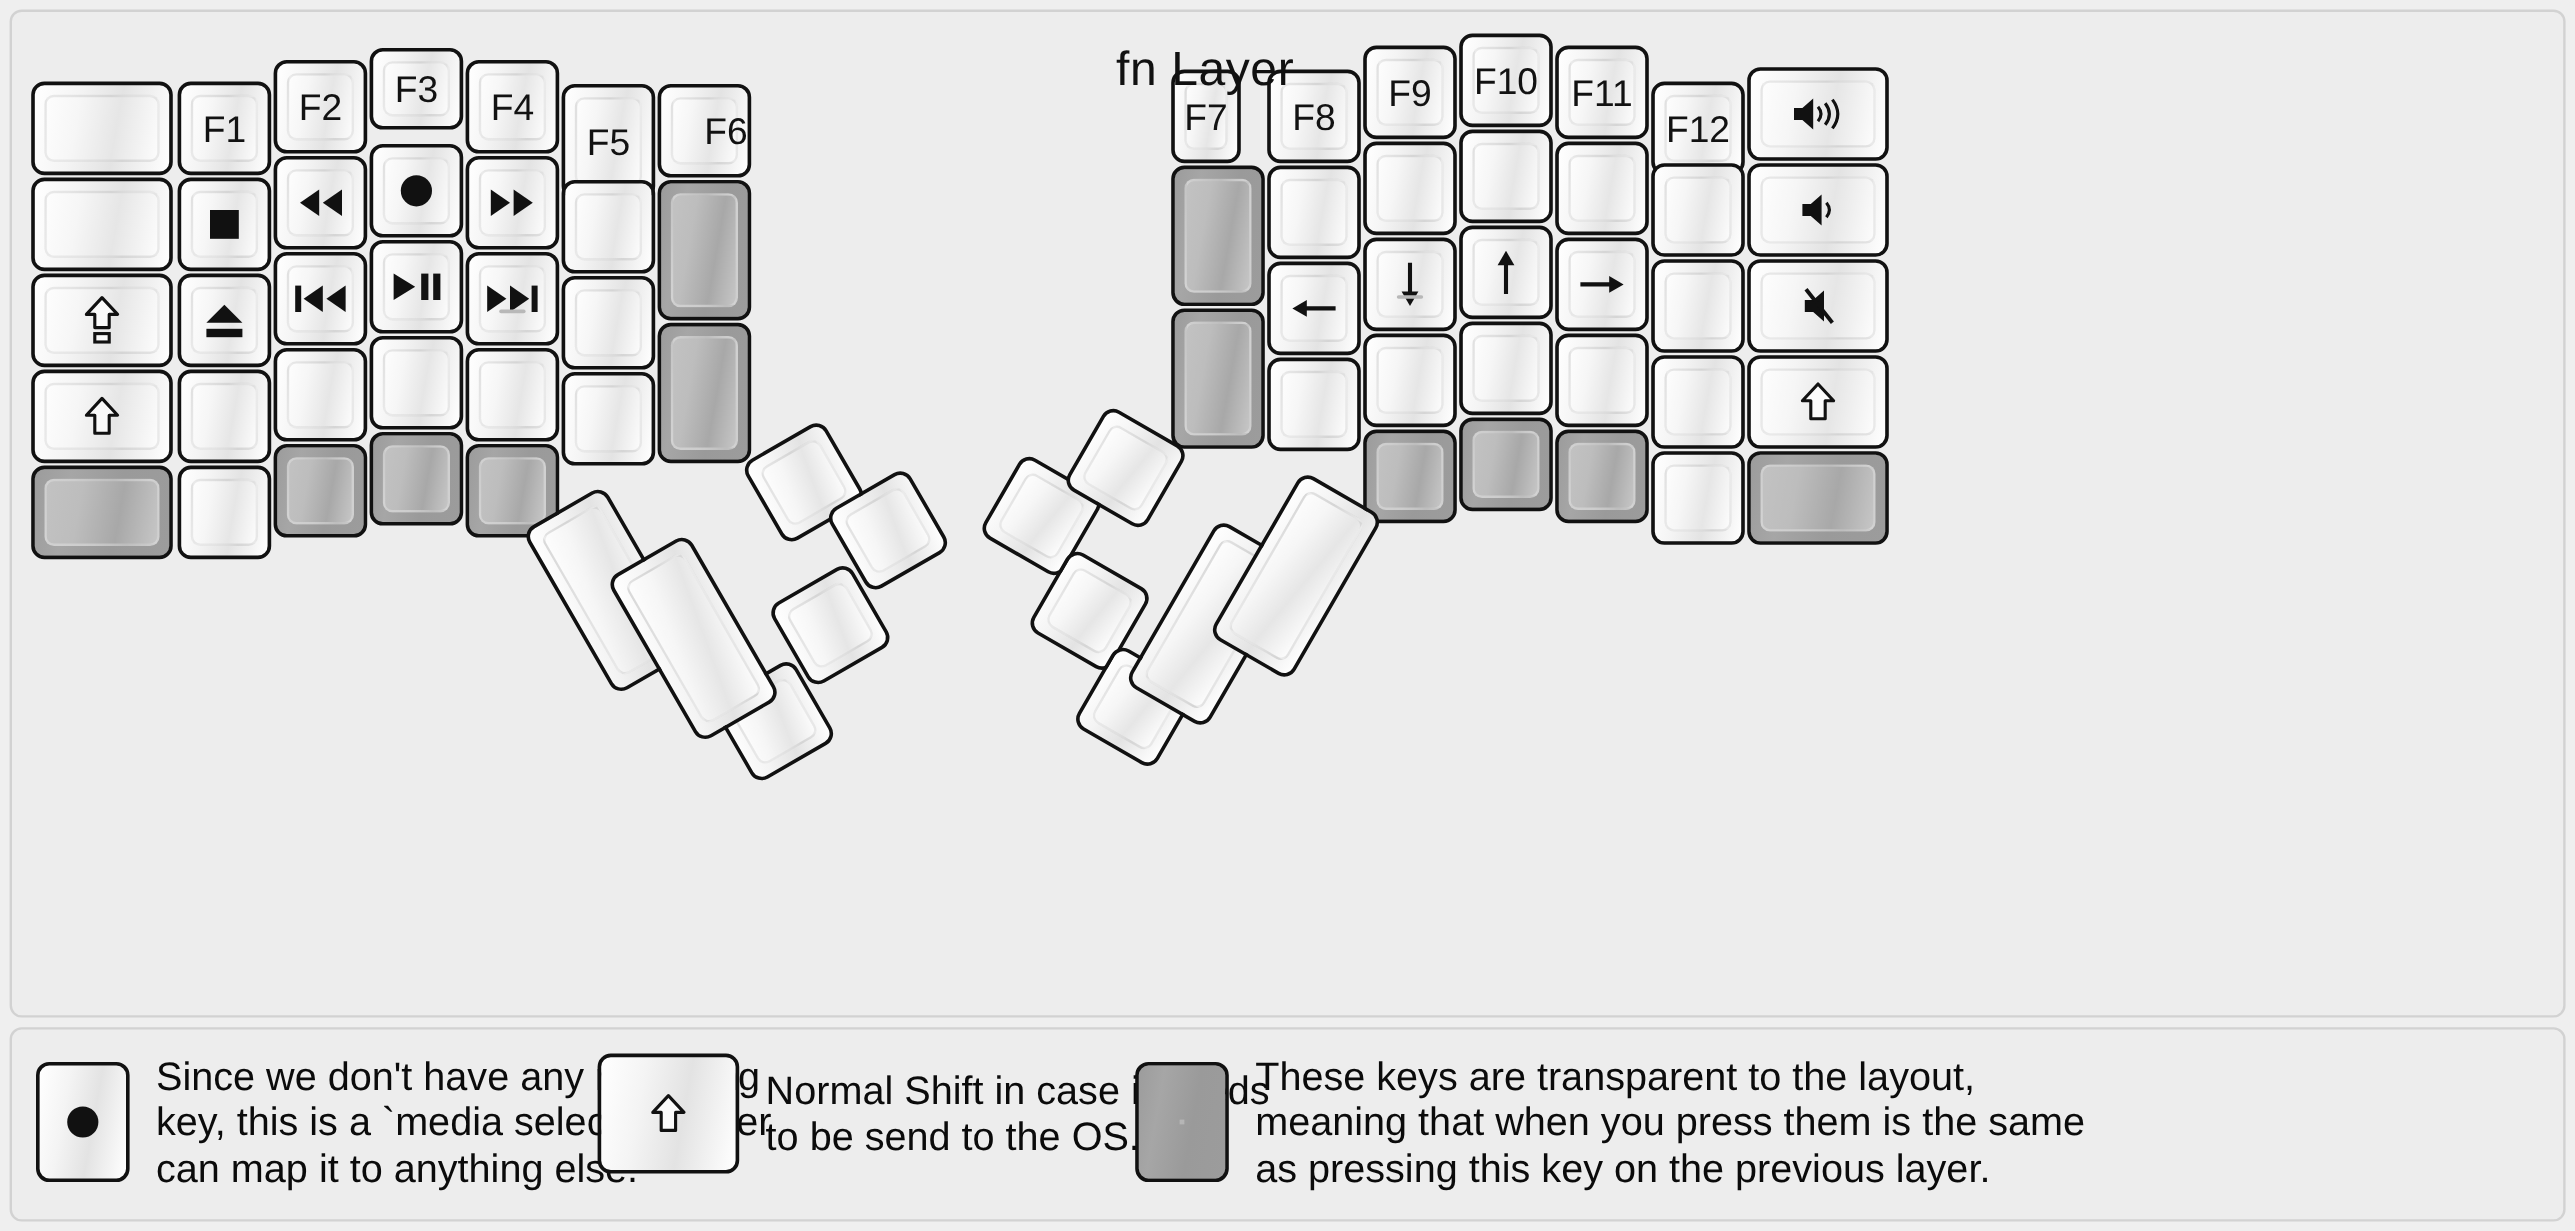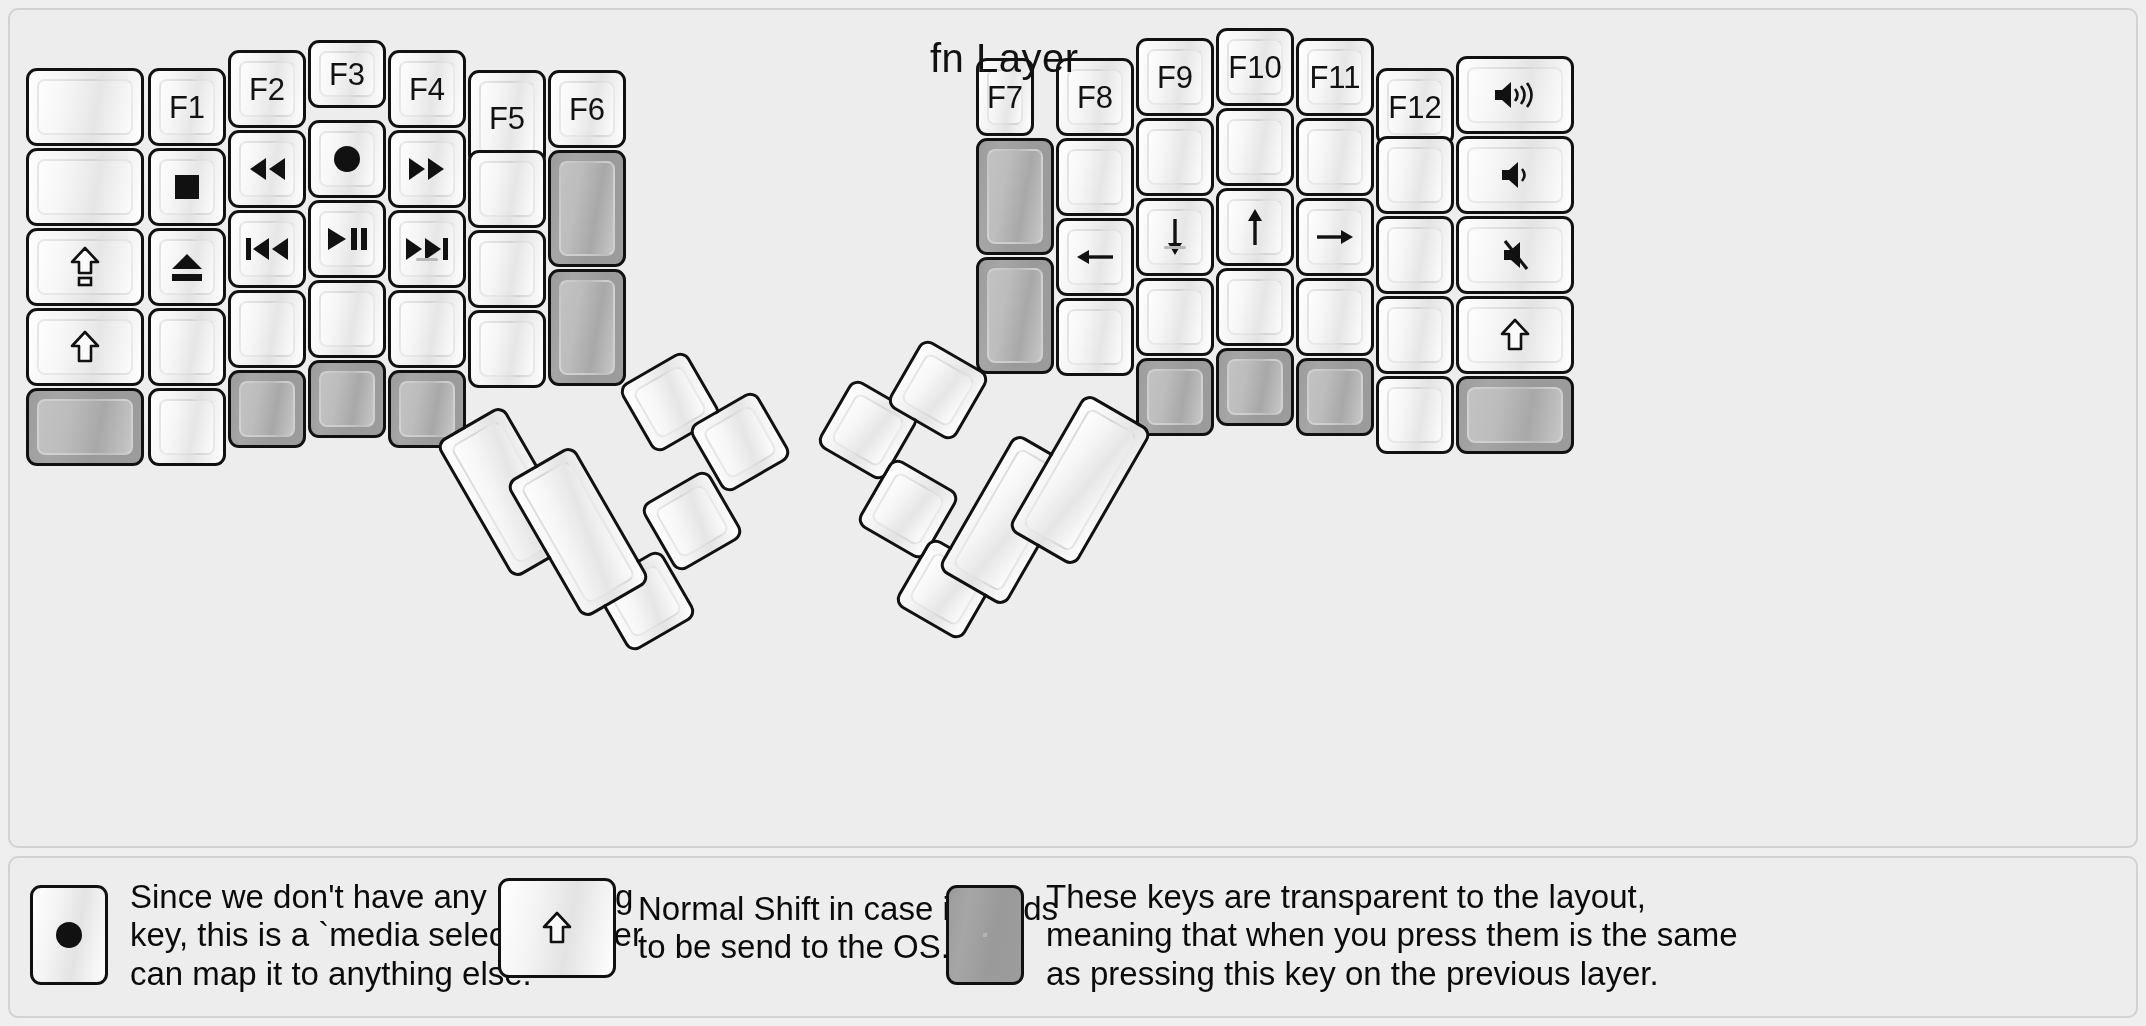--- a/index.html
+++ b/index.html
@@ -241,21 +241,21 @@
         </div>
         <div class="key" style="left: 458px; top: 128px; width: 78px; height: 78px;">
           <span class="face"></span>
         </div>
         <div class="key" style="left: 458px; top: 208px; width: 78px; height: 78px;">
           <span class="face"></span>
         </div>
         <div class="key" style="left: 458px; top: 288px; width: 78px; height: 78px;">
           <span class="face"></span>
         </div>
-        <div class="key" style="left: 538px; top: 48px; width: 78px; height: 78px;">
+        <div class="key" style="left: 538px; top: 48px; width: 78px; height: 78px; justify-content: flex-end;">
           <span class="face"></span>
           <span class="legend-txt">F6</span>
         </div>
         <div class="key trans" style="left: 538px; top: 128px; width: 78px; height: 117px;">
           <span class="face"></span>
         </div>
         <div class="key trans" style="left: 538px; top: 247px; width: 78px; height: 117px;">
           <span class="face"></span>
         </div>
         <div class="key" style="left: 621px; top: 341px; width: 78px; height: 78px; transform: rotate(-30deg); transform-origin: 50% 50%;">

